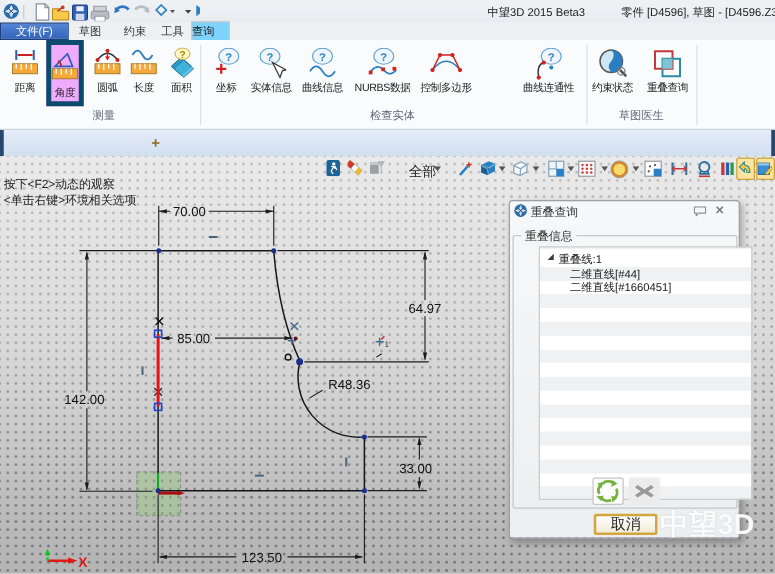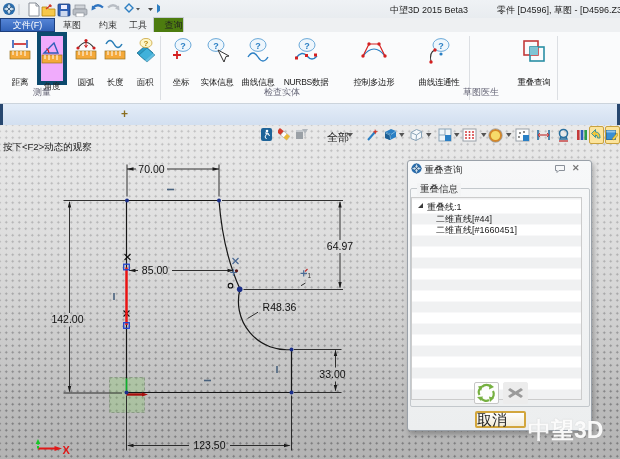--- a/index.html
+++ b/index.html
@@ -4,49 +4,49 @@
 html,body{width:620px;height:459px;overflow:hidden;font-family:"Liberation Sans",sans-serif}
 .abs{position:absolute}
 #app{position:relative;width:620px;height:459px;background:#e9ecef}
 
 #titlebar{position:absolute;left:0;top:0;width:620px;height:36px;background:linear-gradient(#eff2f5,#e2e6ea);border-bottom:1px solid #d0d4d9}
 #titlebar .t{position:absolute;top:4px;font-size:9px;color:#222}
 
 #menubar{position:absolute;left:0;top:18px;width:620px;height:14px;background:#eef0f2}
 #filebtn{position:absolute;left:0;top:0;width:55px;height:14px;background:linear-gradient(#5585d6,#3263b8);border:1px solid #1d3f7d;color:#fff;font-size:9px;text-align:center;line-height:13px}
 .mitem{position:absolute;top:0;height:14px;font-size:9px;color:#333;line-height:14px;text-align:center}
-#mtab{position:absolute;left:152.5px;top:-1px;width:31px;height:15px;background:#4d7c0f;border:1px solid #c6cbd2;border-bottom:none;font-size:9px;color:#222;text-align:right;line-height:15px}
+#mtab{position:absolute;left:152.5px;top:-1px;width:31px;height:15px;background:#7dd3fc;border:1px solid #c6cbd2;border-bottom:none;font-size:9px;color:#222;text-align:left;line-height:15px}
 
 #ribbon{position:absolute;left:0;top:32px;width:620px;height:72px;background:#fafbfc;border-bottom:1px solid #ccd4dc}
 .rsep{position:absolute;top:4px;height:64px;width:1px;background:#dcdfe3}
-.rlabel{position:absolute;top:54px;font-size:9px;color:#667;width:100px;text-align:left;transform:translateX(-50%)}
+.rlabel{position:absolute;top:54px;font-size:9px;color:#667;width:100px;text-align:center;transform:translateX(-50%)}
 .ritem{position:absolute;top:5px;width:30px;height:44px;text-align:center}
 .ritem .ic{display:block;margin:1px auto 0}
-.ritem .tx{display:block;font-size:8.5px;color:#222;margin-top:13px;white-space:nowrap;letter-spacing:-0.3px}
+.ritem .tx{display:block;font-size:8.5px;color:#222;margin-top:1px;white-space:nowrap;letter-spacing:-0.3px}
 .hl{background:#f0abfc;border:4px solid #0c4a6e}
 
 #tabbar{position:absolute;left:0;top:104px;width:620px;height:21px;background:linear-gradient(#e4edf8,#d2dfF0)}
 #tabbar .edge{position:absolute;top:0;width:3px;height:21px;background:#27476f}
 #doctab{position:absolute;left:8px;top:1px;width:108px;height:20px;background:#fdfdfd;border:1px solid #97a4b4;border-bottom:none;border-radius:3px 3px 0 0;font-size:9px;color:#333;line-height:18px}
 
 #canvas{position:absolute;left:0;top:125px;width:620px;height:334px;
 background-image:linear-gradient(rgba(233,233,233,.5),rgba(230,230,230,.38) 42%,rgba(230,230,230,0) 82%),radial-gradient(circle,rgba(40,40,44,.47) 0.85px,rgba(40,40,44,0) 1.2px),linear-gradient(#eaeaea,#b3b3b3);
 background-size:620px 334px,6.5px 6.5px,620px 334px;background-position:0 0,3px 3px,0 0}
 .hint{position:absolute;font-size:9.5px;color:#1a1a1a;left:3px;white-space:nowrap}
 #sketch{position:absolute;left:0;top:0}
 
 #dlg{position:absolute;left:407px;top:35px;width:185px;height:270.5px;background:linear-gradient(#f7f8f9,#eceeef);border:1px solid #9aa1a9;border-radius:3px;box-shadow:2px 3px 5px rgba(0,0,0,.25)}
 #dlg .ttl{position:absolute;left:16.5px;top:2.5px;font-size:9.5px;color:#333}
 #grp{position:absolute;left:2px;top:27px;width:180px;height:219px;border:1px solid #c3c8cc;border-radius:2px}
 #grplbl{position:absolute;left:6px;top:-6px;background:#f3f4f5;padding:0 3px;font-size:9.5px;color:#333}
-#list{position:absolute;left:0;top:8px;width:170.5px;height:203px;background:repeating-linear-gradient(#fff 0 11px,#f0f1f2 11px 22px);background-position:0 4.5px;border:1px solid #ccc}
+#list{position:absolute;left:20px;top:8px;width:170.5px;height:203px;background:repeating-linear-gradient(#fff 0 11px,#f0f1f2 11px 22px);background-position:0 4.5px;border:1px solid #ccc}
 .lrow{position:absolute;font-size:9px;color:#222;white-space:nowrap}
 .dbtn{position:absolute;width:25px;height:22px;background:#fdfdfd;border:1px solid #c6c6c6;border-radius:2px}
-#cancel{position:absolute;left:67px;top:250px;width:51px;height:17px;background:linear-gradient(#fefefe,#f2ecd8);border:2px solid #d2a63c;border-radius:2px;font-size:15px;color:#222;line-height:13px}
-#wm{position:absolute;left:528px;top:290px;font-size:23px;font-weight:bold;color:rgba(255,255,255,.93);letter-spacing:0px;text-shadow:0 0 1px rgba(150,150,150,.5)}
+#cancel{position:absolute;left:67px;top:250px;width:51px;height:17px;background:linear-gradient(#fefefe,#f2ecd8);border:2px solid #d2a63c;border-radius:2px;font-size:12px;color:#222;text-align:center;line-height:13px}
+#wm{position:absolute;left:528px;top:279px;font-size:23px;font-weight:bold;color:rgba(255,255,255,.93);letter-spacing:0px;text-shadow:0 0 1px rgba(150,150,150,.5)}
 
 .tbi{position:absolute;top:3px}
 .tbhl{position:absolute;top:0.5px;height:18px;background:#fce49c;border:1px solid #c9a23e;border-radius:2px}
 </style></head><body>
 <div id="app">
   <div id="titlebar">
     <svg class="abs" style="left:2px;top:2px" width="158" height="15" viewBox="0 0 158 15">
       <g>
         <circle cx="7" cy="7" r="6" fill="#2a6fb0"></circle>
           <circle cx="7" cy="7" r="2.4" fill="#0a2b52"></circle>
@@ -195,21 +195,21 @@
       <svg class="ic" width="24" height="26" viewBox="0 0 24 26">
           <ellipse cx="13" cy="7" rx="8" ry="6.4" fill="#eef6fc" stroke="#5a9fd4" stroke-width=".9"></ellipse>
           <text x="13" y="10.5" font-size="9" font-weight="bold" fill="#2a7fc4" text-anchor="middle" font-family="Liberation Sans">?</text>
           <path d="M2 20 Q8 12 13 18 T23 18" fill="none" stroke="#2a7fc4" stroke-width="1.4"></path>
           <rect x="1" y="18.5" width="3" height="3" fill="#d42020"></rect>
           <rect x="11" y="16" width="3" height="3" fill="#d42020"></rect>
           <rect x="20" y="15.5" width="3" height="3" fill="#d42020"></rect>
         </svg>
       <span class="tx">NURBS数据</span>
     </div>
-    <div class="ritem" style="left:349px;width:50px">
+    <div class="ritem" style="left:332px;width:50px">
       <svg class="ic" width="26" height="26" viewBox="0 0 26 26">
           <path d="M2 18 Q13 4 24 18" fill="none" stroke="#2a7fc4" stroke-width="1.2"></path>
           <path d="M2 18 L8 6 L18 6 L24 18" fill="none" stroke="#d42020" stroke-width="1.2"></path>
           <circle cx="2" cy="18" r="1.7" fill="#d42020"></circle>
           <circle cx="8" cy="6" r="1.7" fill="#d42020"></circle>
           <circle cx="18" cy="6" r="1.7" fill="#d42020"></circle>
           <circle cx="24" cy="18" r="1.7" fill="#d42020"></circle>
         </svg>
       <span class="tx">控制多边形</span>
     </div>
@@ -217,36 +217,46 @@
       <svg class="ic" width="24" height="26" viewBox="0 0 24 26">
           <ellipse cx="14" cy="7" rx="8" ry="6.4" fill="#eef6fc" stroke="#5a9fd4" stroke-width=".9"></ellipse>
           <text x="14" y="10.5" font-size="9" font-weight="bold" fill="#2a7fc4" text-anchor="middle" font-family="Liberation Sans">?</text>
           <path d="M4 24 Q2 14 8 12" fill="none" stroke="#333" stroke-width="1.1"></path>
           <circle cx="4" cy="24" r="1.7" fill="#d42020"></circle>
           <circle cx="8" cy="12" r="1.7" fill="#d42020"></circle>
           <circle cx="14" cy="16" r="1.6" fill="#2a7fc4"></circle>
         </svg>
       <span class="tx">曲线连通性</span>
     </div>
+    <div class="ritem" style="left:470px;width:40px">
+      <svg class="ic" width="26" height="26" viewBox="0 0 26 26">
+          <circle cx="12" cy="11" r="9" fill="#cfe6f4" stroke="#555" stroke-width="1.2"></circle>
+          <path d="M12 2 A9 9 0 0 1 12 20 Q8 15 12 11 Q16 6 12 2" fill="#2a7fc4"></path>
+          <path d="M19 18 L24 23" stroke="#555" stroke-width="2"></path>
+          <circle cx="20" cy="19" r="3" fill="none" stroke="#777" stroke-width="1"></circle>
+        </svg>
+      <span class="tx">约束状态</span>
+    </div>
     <div class="ritem" style="left:514px;width:40px">
       <svg class="ic" width="26" height="26" viewBox="0 0 26 26">
           <rect x="3" y="3" width="14" height="14" fill="none" stroke="#c23a3a" stroke-width="1.6"></rect>
           <rect x="9" y="9" width="14" height="14" fill="none" stroke="#2a8fa4" stroke-width="1.6"></rect>
           <rect x="9" y="9" width="8" height="8" fill="#7fc4d4"></rect>
         </svg>
       <span class="tx">重叠查询</span>
     </div>
   </div>
   <div id="tabbar">
     <div class="edge" style="left:0"></div>
       <div class="edge" style="right:0"></div>
     <div class="abs" style="left:121px;top:3px;font-size:12px;color:#8a6d1f;font-weight:bold">+</div>
   </div>
   <div id="canvas">
     <div class="hint" style="top:16px">按下&lt;F2&gt;动态的观察</div>
+    <div class="hint" style="top:28.5px">&lt;单击右键&gt;环境相关选项</div>
     <div id="toolbar">
       <svg class="tbi" style="left:261px" width="11" height="13" viewBox="0 0 11 13">
           <rect width="11" height="13" rx="2" fill="#1d6398"></rect>
           <circle cx="6" cy="3" r="1.3" fill="#fff"></circle>
           <path d="M4 5 L7 5 L8.5 8 M6 5 L4 9 L5.5 11 M5.5 5 L7.5 7" stroke="#fff" stroke-width="1" fill="none"></path>
         </svg>
       <svg class="tbi" style="left:278px" width="12" height="13" viewBox="0 0 12 13">
           <g transform="rotate(40 6 6)">
             <rect x="-1" y="4" width="6" height="5" fill="#d43a2a"></rect>
             <rect x="4" y="4" width="8" height="5" fill="#fdfdfd" stroke="#999" stroke-width=".5"></rect>

